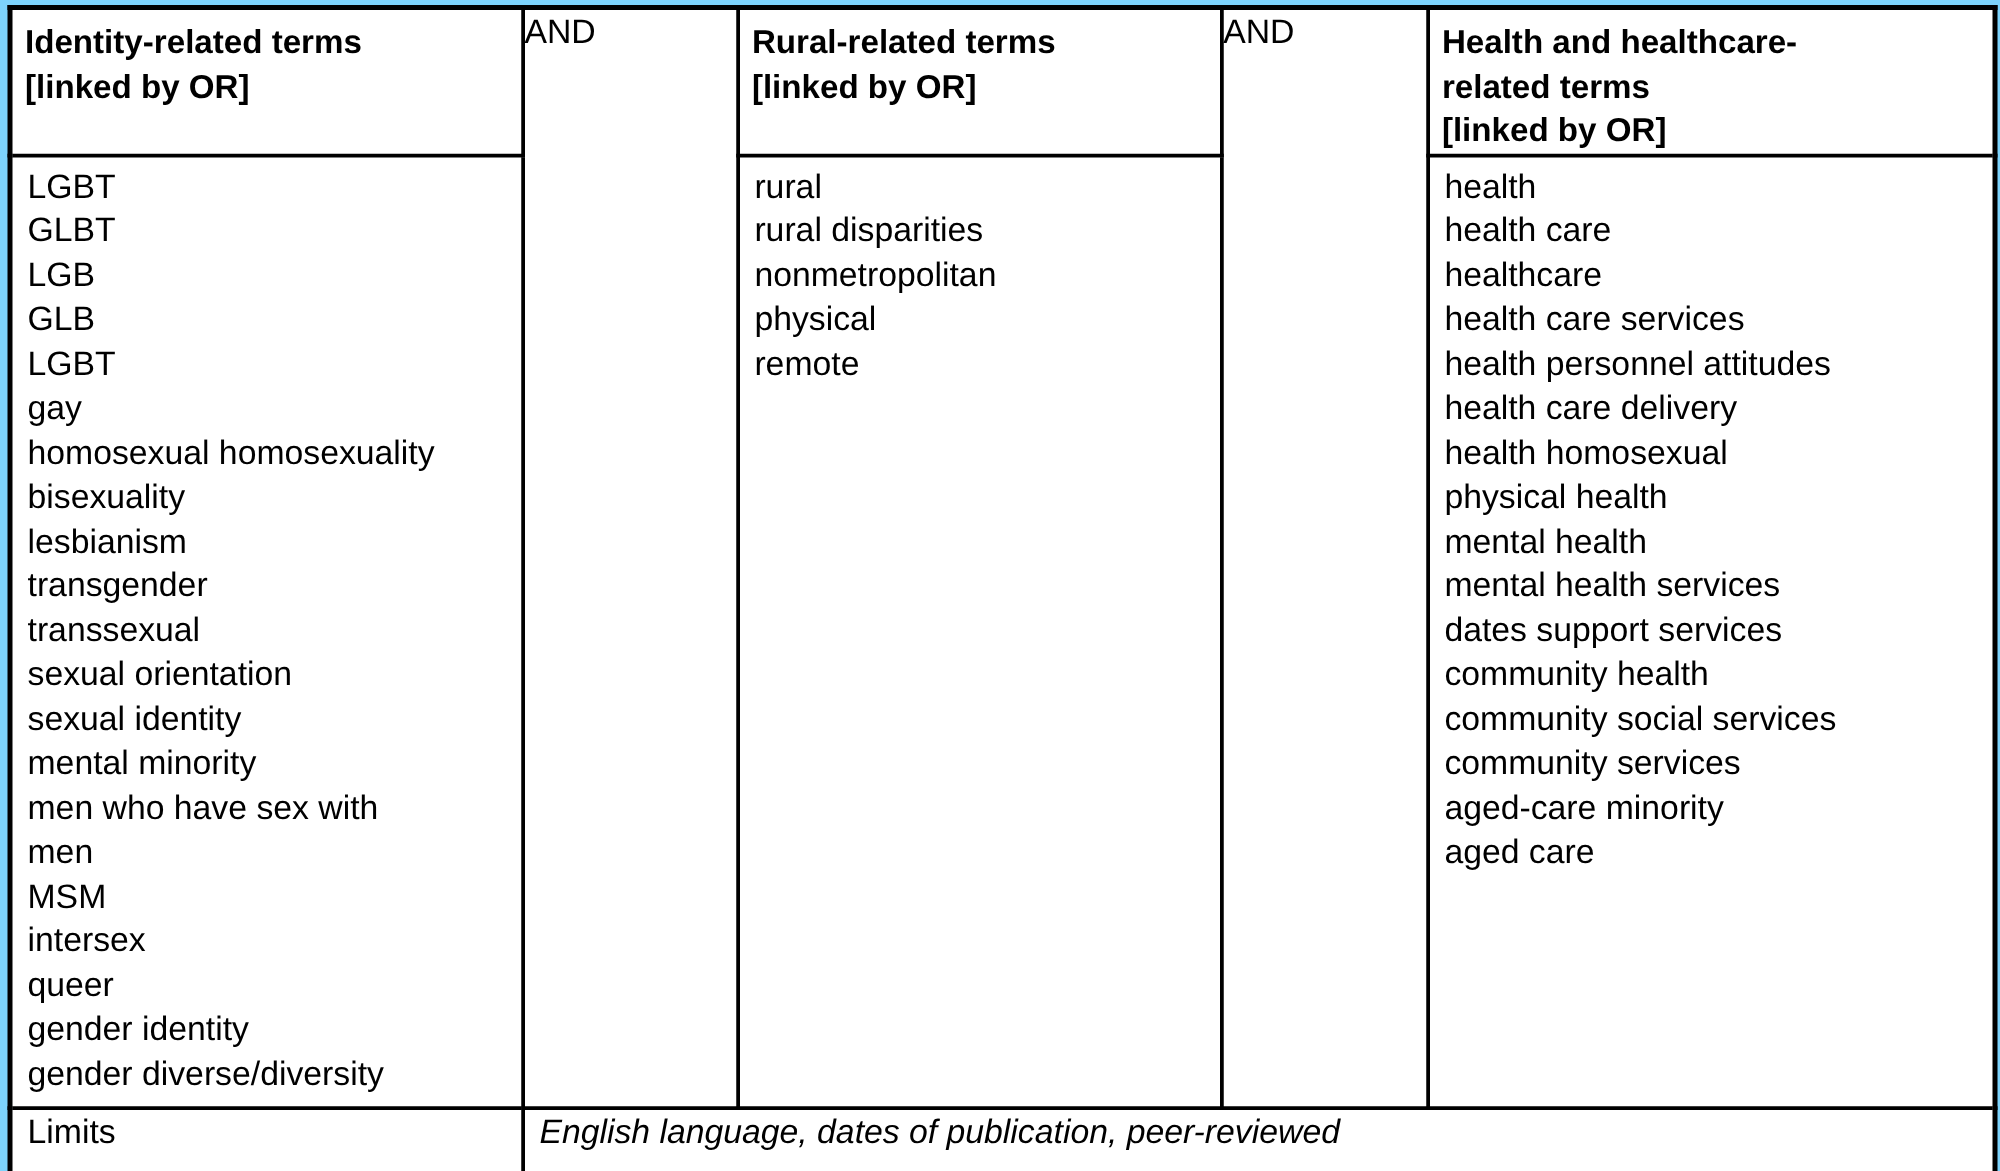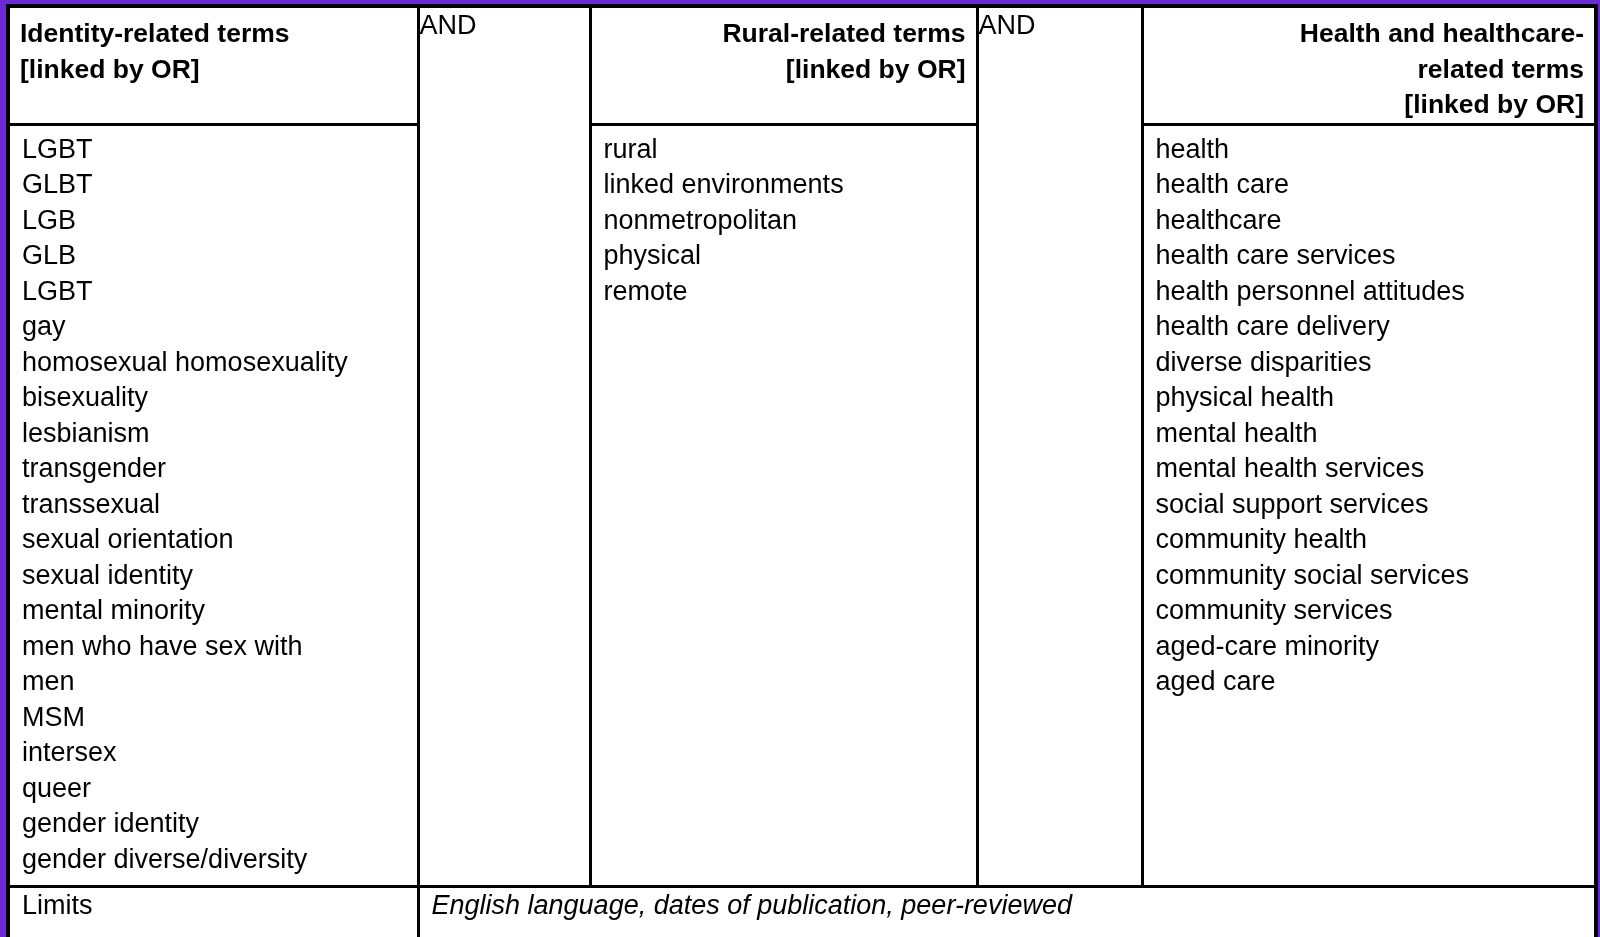--- a/index.html
+++ b/index.html
@@ -12,21 +12,21 @@
     font-family: "Liberation Sans", sans-serif;
     color: #000000;
     -webkit-font-smoothing: antialiased;
   }
 
   .page {
     position: relative;
     width: 1600px;
     height: 937px;
     overflow: hidden;
-    background: #6d28d9;
+    background: #7dd3fc;
   }
 
   
   .search-table {
     position: absolute;
     left: 6px;
     top: 4px;
     width: 1588px;
     height: 925px;
     border-collapse: collapse;
@@ -52,21 +52,21 @@
     height: 109px;
     font-weight: bold;
     font-size: 26.5px;
     line-height: 35.5px;
     vertical-align: top;
   }
   .hdr .hdr-inner {
     padding: 8px 10px 0 10px;
   }
   .hdr-left .hdr-inner   { text-align: left; }
-  .hdr-center .hdr-inner { text-align: right; }
+  .hdr-center .hdr-inner { text-align: left; }
 
   
   .and-cell {
     vertical-align: middle;
     font-size: 27px;
     line-height: 35.5px;
     font-weight: normal;
   }
   .and-cell-1 .and-inner { padding-bottom: 10px; }
   .and-cell-2 .and-inner { padding-bottom: 148px; }
@@ -175,40 +175,40 @@
               <li>intersex</li>
               <li>queer</li>
               <li>gender identity</li>
               <li>gender diverse/diversity</li>
             </ul>
         </td>
 
         <td class="terms">
           <ul>
               <li>rural</li>
-              <li>linked environments</li>
+              <li>rural disparities</li>
               <li>nonmetropolitan</li>
               <li>physical</li>
               <li>remote</li>
             </ul>
         </td>
 
         <td class="terms">
           <ul>
               <li>health</li>
               <li>health care</li>
               <li>healthcare</li>
               <li>health care services</li>
               <li>health personnel attitudes</li>
               <li>health care delivery</li>
-              <li>diverse disparities</li>
+              <li>health homosexual</li>
               <li>physical health</li>
               <li>mental health</li>
               <li>mental health services</li>
-              <li>social support services</li>
+              <li>dates support services</li>
               <li>community health</li>
               <li>community social services</li>
               <li>community services</li>
               <li>aged-care minority</li>
               <li>aged care</li>
             </ul>
         </td>
       </tr>
 
       <tr class="limits-row">

